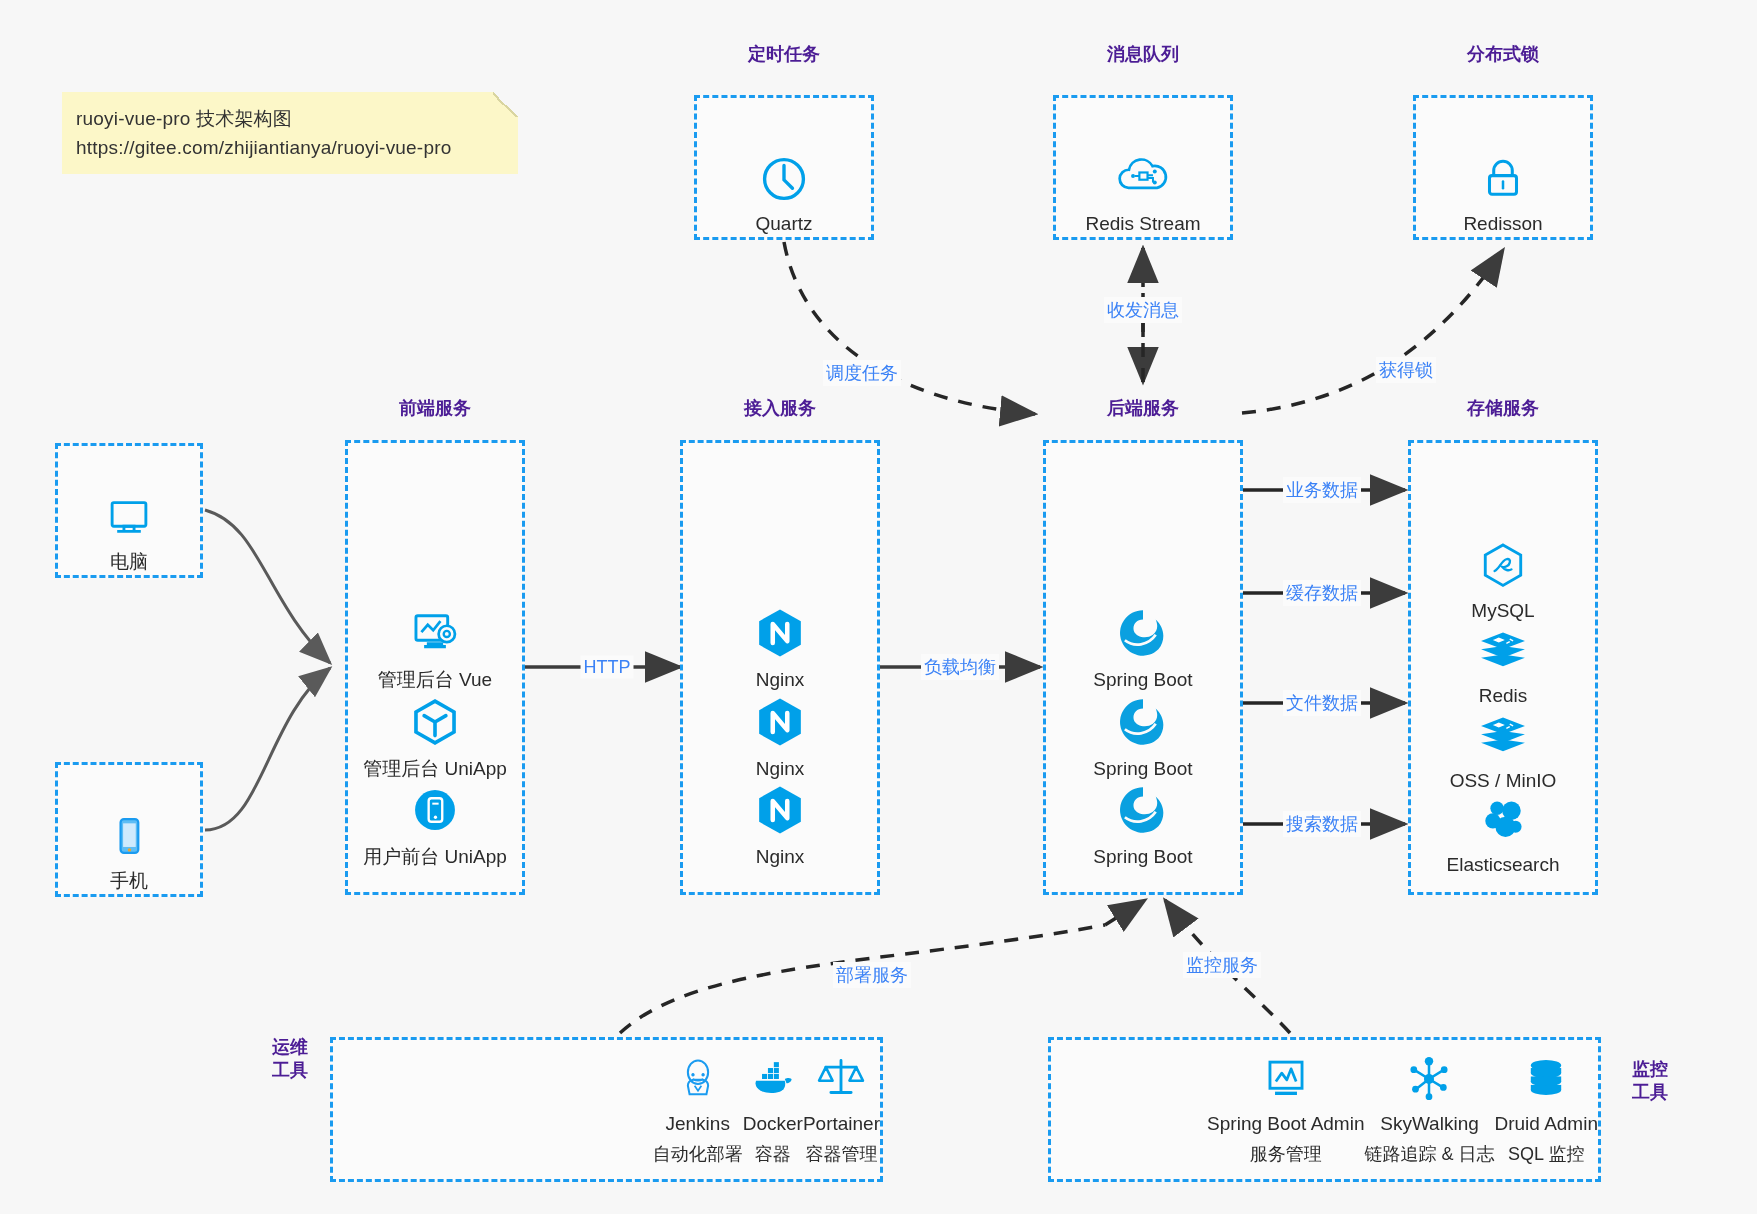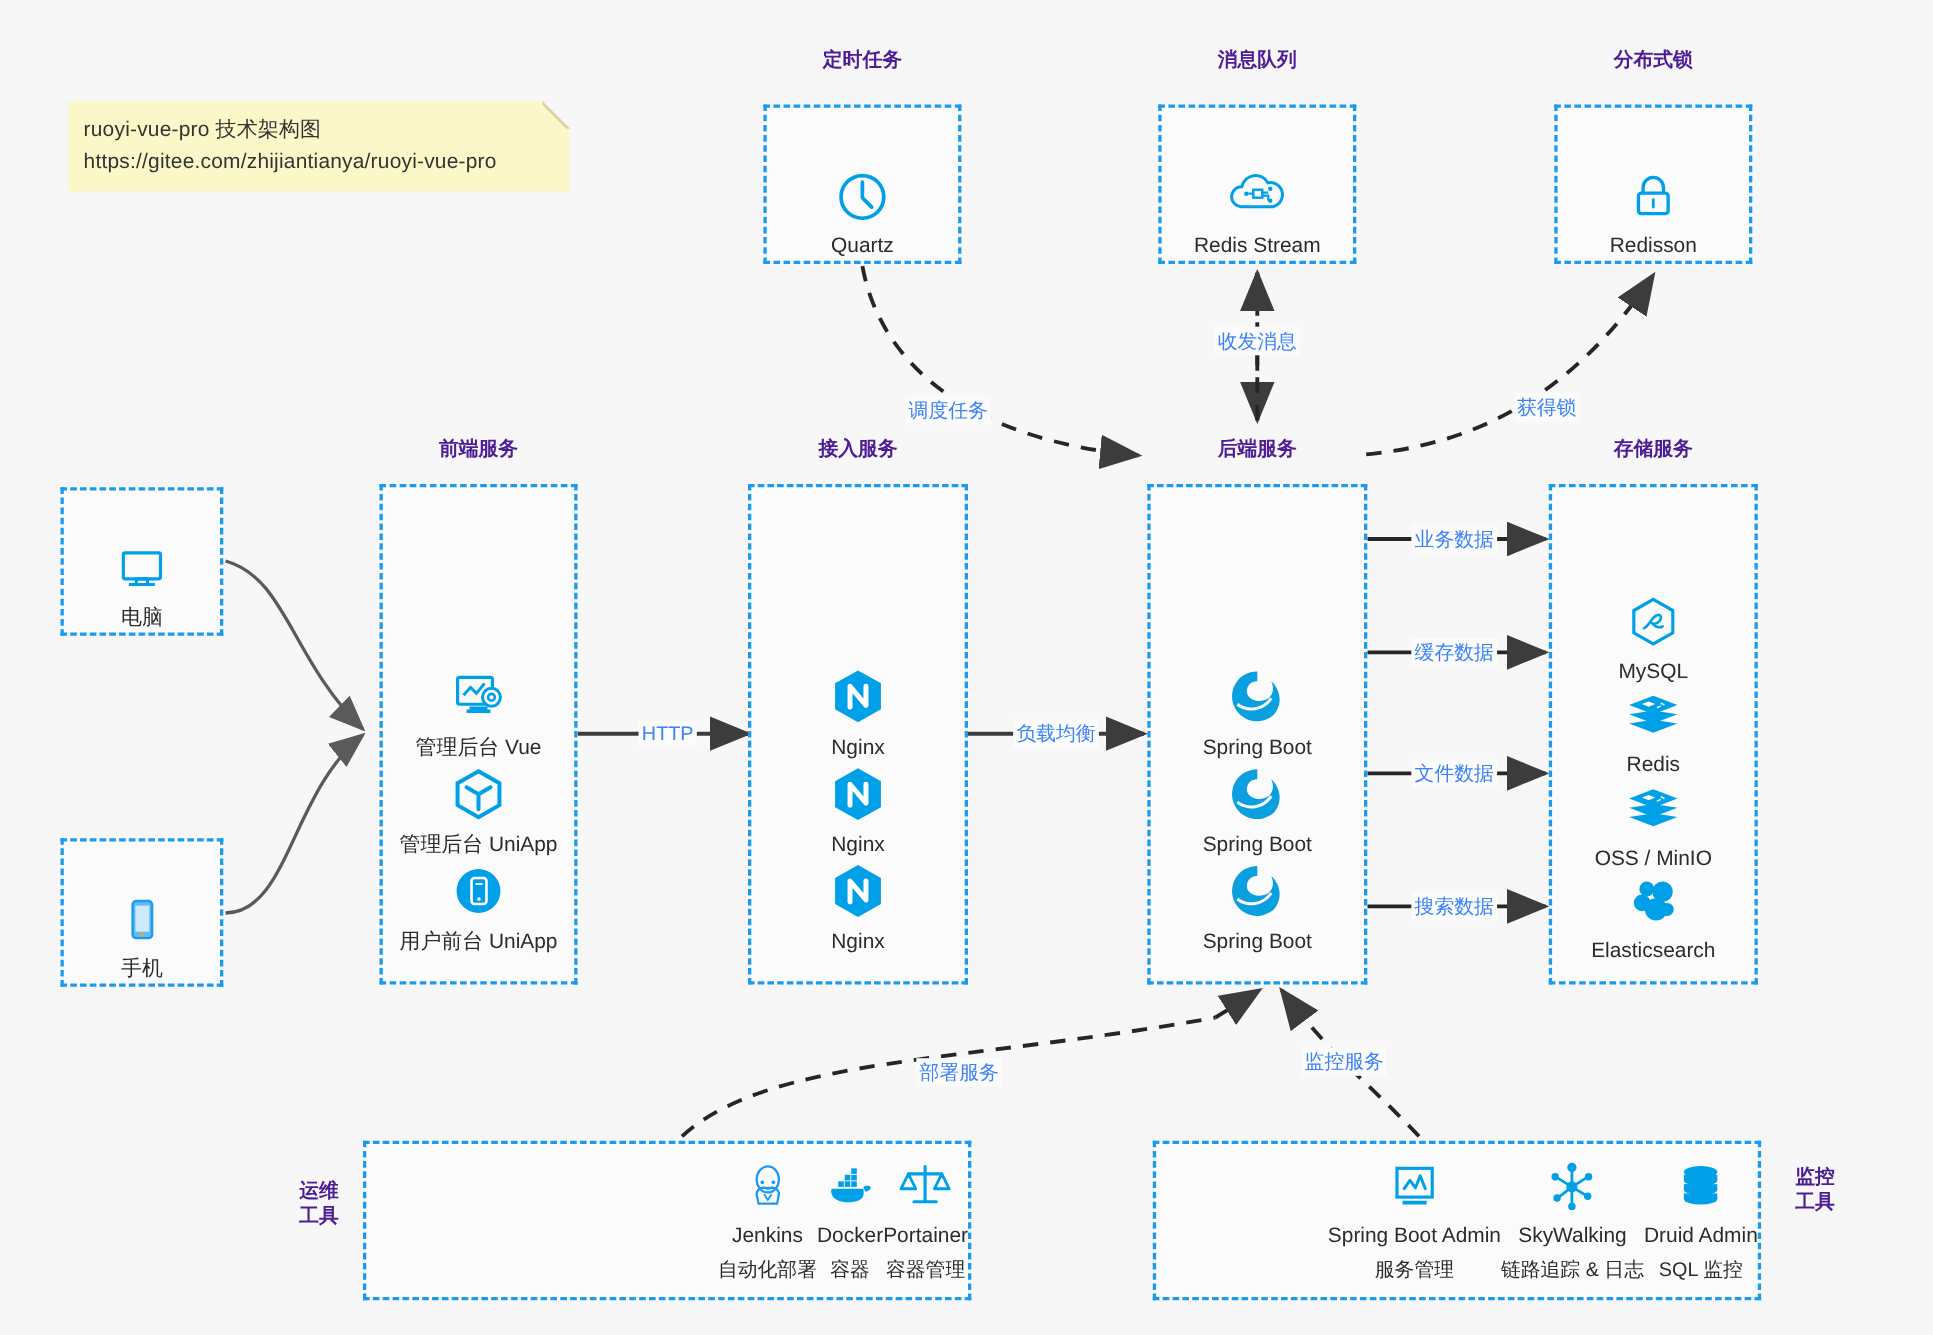--- a/index.html
+++ b/index.html
@@ -282,21 +282,21 @@
         <circle cx="25" cy="18" r="8" fill="#00a0e9"></circle>
         <circle cx="42" cy="21" r="11" fill="#00a0e9"></circle>
         <circle cx="20" cy="33" r="9" fill="#00a0e9"></circle>
         <circle cx="35" cy="40" r="12" fill="#00a0e9"></circle>
         <circle cx="47" cy="40" r="7" fill="#00a0e9"></circle>
       </svg>
       <div class="lbl">Elasticsearch</div>
     </div>
   </div>
 
-  <div class="grp-title" style="left:255px;top:1071px;width:70px;line-height:1.25;">
+  <div class="grp-title" style="left:255px;top:1036px;width:70px;line-height:1.25;">
     <div>运维</div>
     <div>工具</div>
   </div>
   <div class="group" style="left:330px;top:1037px;width:553px;height:145px;flex-direction:row;">
     <div class="node">
       <svg class="ico" viewBox="0 0 64 64">
         <path d="M22 50 l-2 -10 c0 -4 2 -6 6 -7 l12 0 c4 1 6 3 6 7 l-2 10 z" fill="none" stroke="#1a9bf0" stroke-width="2.4"></path>
         <ellipse cx="32" cy="24" rx="12" ry="14" fill="none" stroke="#1a9bf0" stroke-width="2.4"></ellipse>
         <path d="M26 25 a2 2 0 1 0 .1 0 M38 25 a2 2 0 1 0 .1 0" fill="#1a9bf0"></path>
         <path d="M26 32 q6 4 12 0" fill="none" stroke="#1a9bf0" stroke-width="2"></path>

